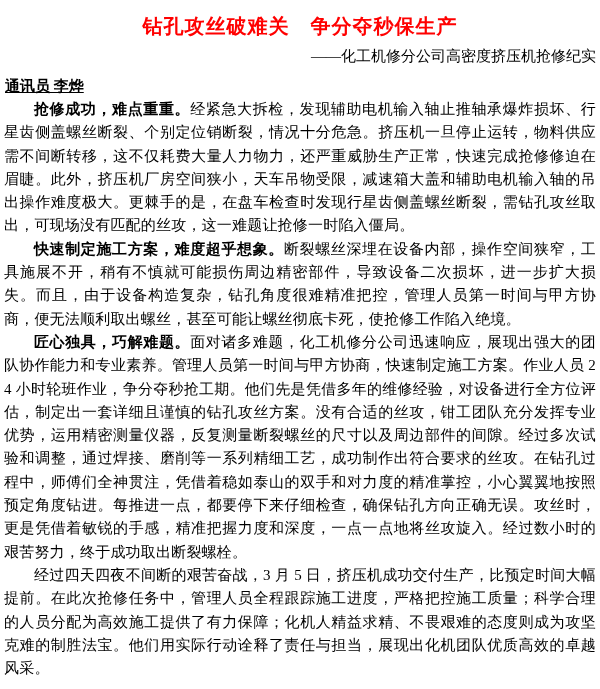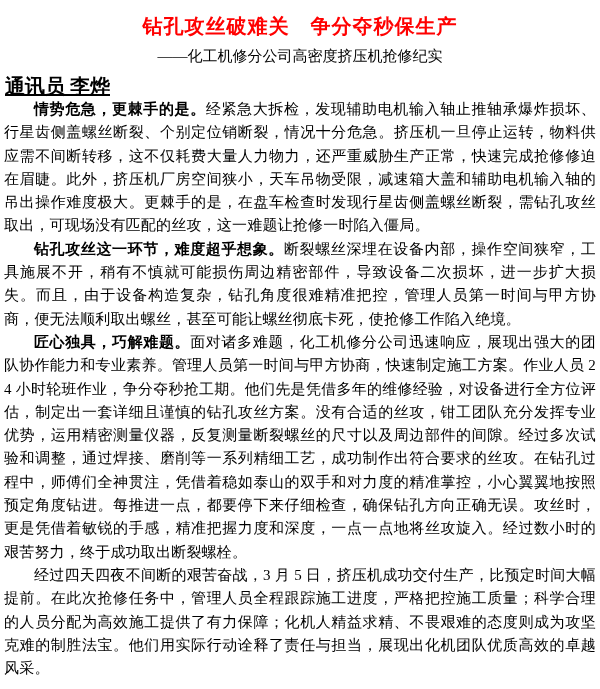--- a/index.html
+++ b/index.html
@@ -23,27 +23,27 @@
   .title {
     text-align: center;
     font-family: "Liberation Sans", "DejaVu Sans", sans-serif;
     font-weight: bold;
     font-size: 20px;
     line-height: 24px;
     margin: 2px 0 8px 0;
     letter-spacing: 1px;
   }
   .subtitle {
-    text-align: center;
+    text-align: right;
     font-size: 15px;
     line-height: 20px;
     margin: 0 0 10px 0;
   }
   .byline {
-    font-size: 20px;
+    font-size: 15px;
     font-weight: bold;
     text-decoration: underline;
     margin: 2px 0 2px 1px;
     line-height: 20px;
   }
   .article p.para {
     font-size: 15px;
     line-height: 23.3px;
     margin: 0;
     text-align: justify;
@@ -56,18 +56,18 @@
   }
 </style>
 </head>
 <body>
 
 <div class="page">
   <h1 class="title" style="color: rgb(255, 0, 0);">钻孔攻丝破难关　争分夺秒保生产</h1>
   <div class="subtitle">——化工机修分公司高密度挤压机抢修纪实</div>
   <div class="byline">通讯员 李烨</div>
   <div class="article">
-      <p class="para"><b class="lead">情势危急，更棘手的是。</b><span>经紧急大拆检，发现辅助电机输入轴止推轴承爆炸损坏、行星齿侧盖螺丝断裂、个别定位销断裂，情况十分危急。挤压机一旦停止运转，物料供应需不间断转移，这不仅耗费大量人力物力，还严重威胁生产正常，快速完成抢修修迫在眉睫。此外，挤压机厂房空间狭小，天车吊物受限，减速箱大盖和辅助电机输入轴的吊出操作难度极大。更棘手的是，在盘车检查时发现行星齿侧盖螺丝断裂，需钻孔攻丝取出，可现场没有匹配的丝攻，这一难题让抢修一时陷入僵局。</span></p>
-      <p class="para"><b class="lead">钻孔攻丝这一环节，难度超乎想象。</b><span>断裂螺丝深埋在设备内部，操作空间狭窄，工具施展不开，稍有不慎就可能损伤周边精密部件，导致设备二次损坏，进一步扩大损失。而且，由于设备构造复杂，钻孔角度很难精准把控，管理人员第一时间与甲方协商，便无法顺利取出螺丝，甚至可能让螺丝彻底卡死，使抢修工作陷入绝境。</span></p>
+      <p class="para"><b class="lead">抢修成功，难点重重。</b><span>经紧急大拆检，发现辅助电机输入轴止推轴承爆炸损坏、行星齿侧盖螺丝断裂、个别定位销断裂，情况十分危急。挤压机一旦停止运转，物料供应需不间断转移，这不仅耗费大量人力物力，还严重威胁生产正常，快速完成抢修修迫在眉睫。此外，挤压机厂房空间狭小，天车吊物受限，减速箱大盖和辅助电机输入轴的吊出操作难度极大。更棘手的是，在盘车检查时发现行星齿侧盖螺丝断裂，需钻孔攻丝取出，可现场没有匹配的丝攻，这一难题让抢修一时陷入僵局。</span></p>
+      <p class="para"><b class="lead">快速制定施工方案，难度超乎想象。</b><span>断裂螺丝深埋在设备内部，操作空间狭窄，工具施展不开，稍有不慎就可能损伤周边精密部件，导致设备二次损坏，进一步扩大损失。而且，由于设备构造复杂，钻孔角度很难精准把控，管理人员第一时间与甲方协商，便无法顺利取出螺丝，甚至可能让螺丝彻底卡死，使抢修工作陷入绝境。</span></p>
       <p class="para"><b class="lead">匠心独具，巧解难题。</b><span>面对诸多难题，化工机修分公司迅速响应，展现出强大的团队协作能力和专业素养。管理人员第一时间与甲方协商，快速制定施工方案。作业人员 24 小时轮班作业，争分夺秒抢工期。他们先是凭借多年的维修经验，对设备进行全方位评估，制定出一套详细且谨慎的钻孔攻丝方案。没有合适的丝攻，钳工团队充分发挥专业优势，运用精密测量仪器，反复测量断裂螺丝的尺寸以及周边部件的间隙。经过多次试验和调整，通过焊接、磨削等一系列精细工艺，成功制作出符合要求的丝攻。在钻孔过程中，师傅们全神贯注，凭借着稳如泰山的双手和对力度的精准掌控，小心翼翼地按照预定角度钻进。每推进一点，都要停下来仔细检查，确保钻孔方向正确无误。攻丝时，更是凭借着敏锐的手感，精准把握力度和深度，一点一点地将丝攻旋入。经过数小时的艰苦努力，终于成功取出断裂螺栓。</span></p>
       <p class="para"><span>经过四天四夜不间断的艰苦奋战，3 月 5 日，挤压机成功交付生产，比预定时间大幅提前。在此次抢修任务中，管理人员全程跟踪施工进度，严格把控施工质量；科学合理的人员分配为高效施工提供了有力保障；化机人精益求精、不畏艰难的态度则成为攻坚克难的制胜法宝。他们用实际行动诠释了责任与担当，展现出化机团队优质高效的卓越风采。</span></p>
     </div>
 </div>
 
 </body></html>

